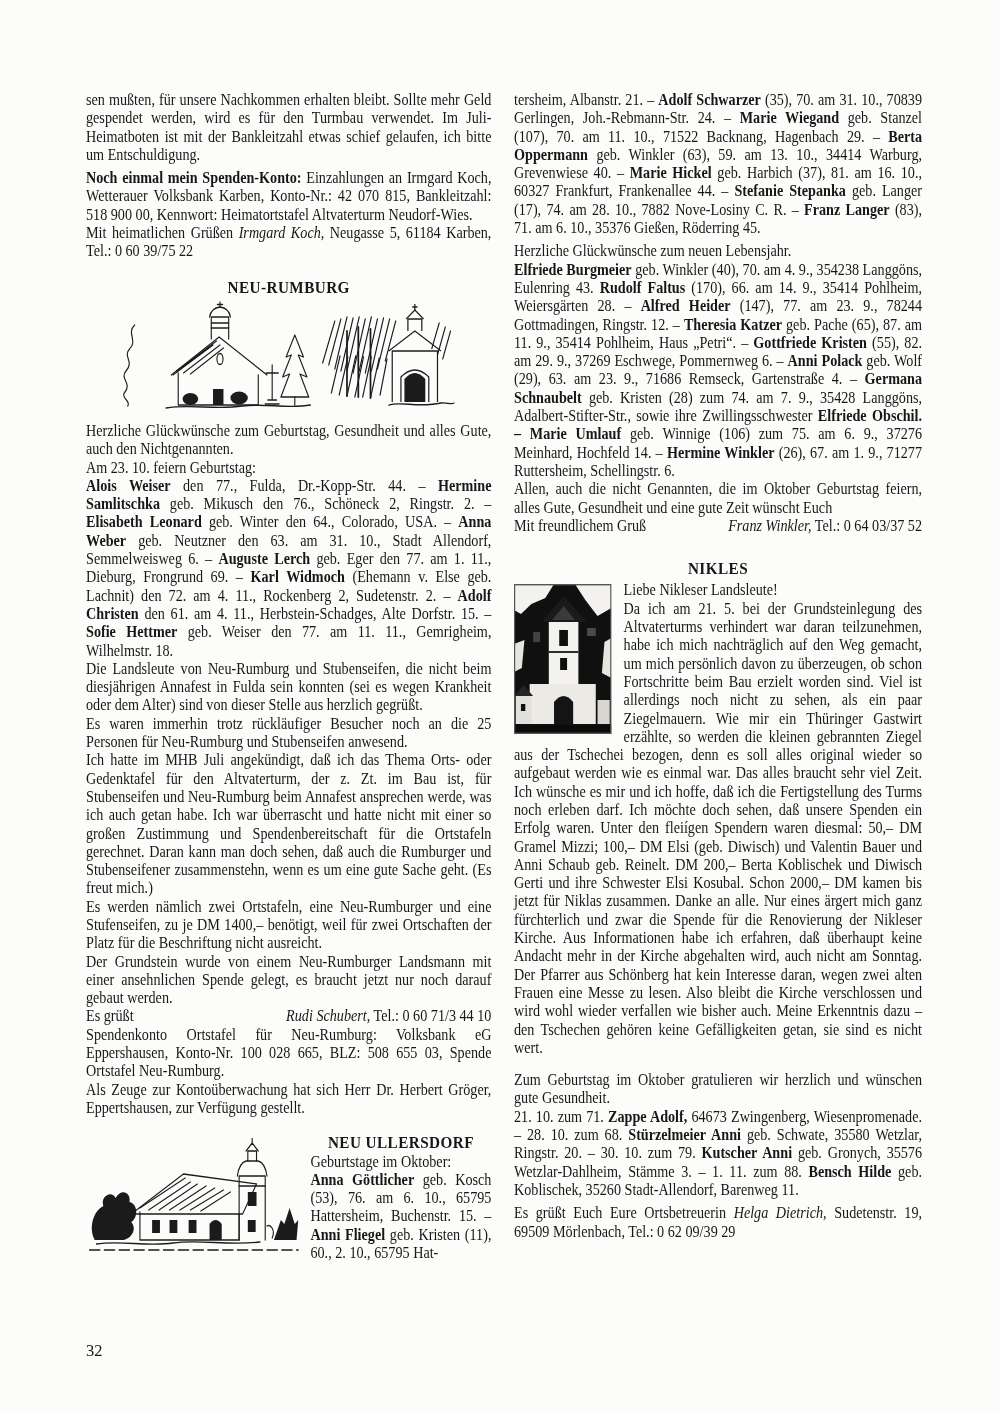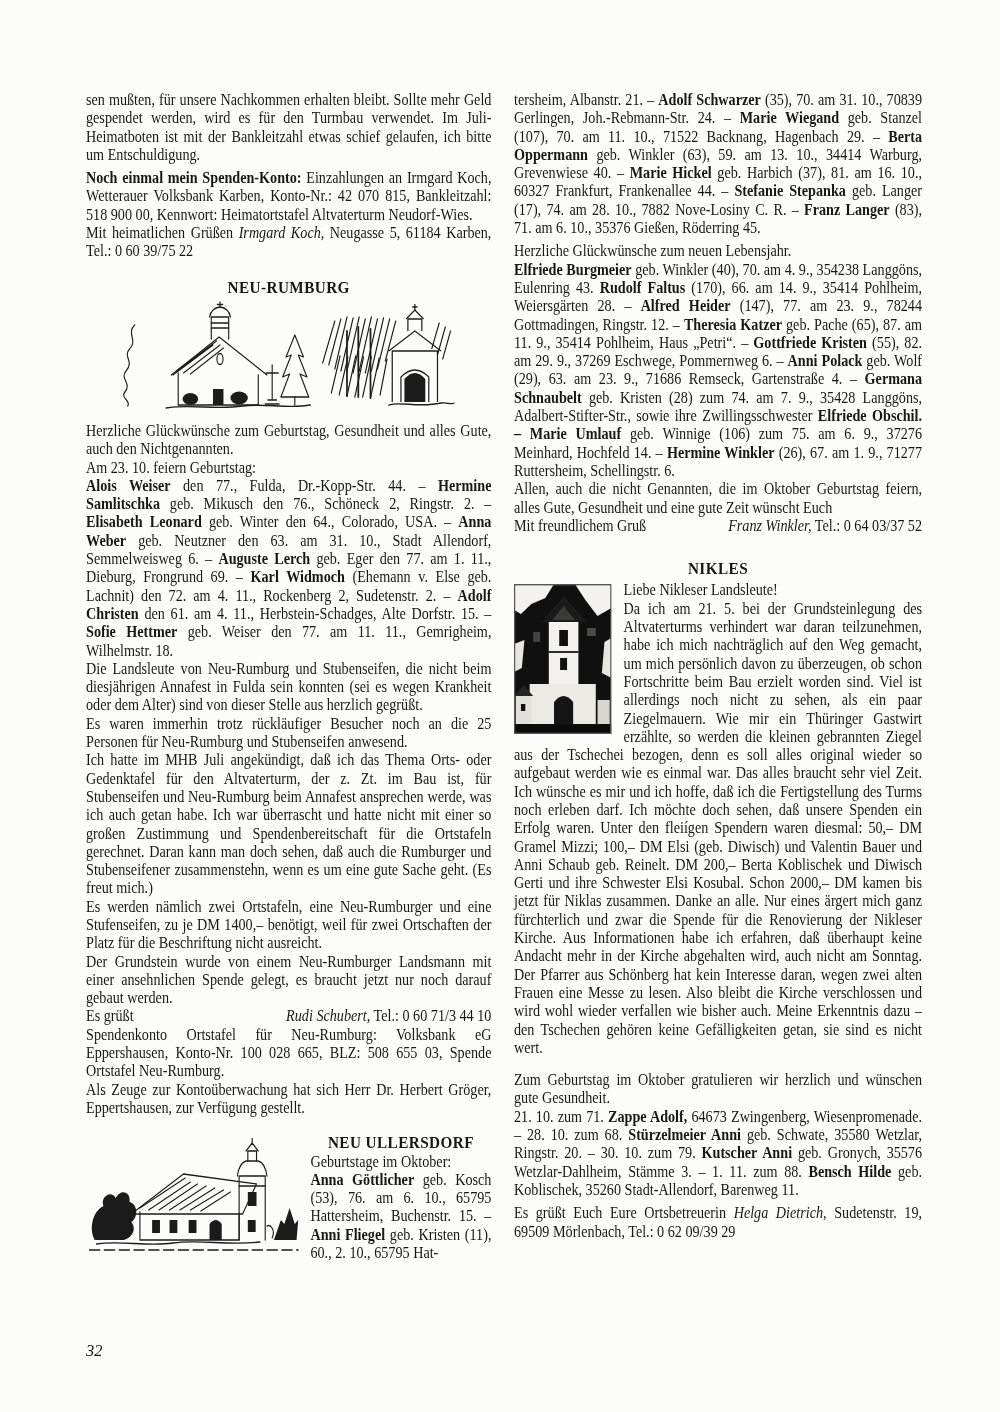--- a/index.html
+++ b/index.html
@@ -26,21 +26,21 @@
   }
   .sec-head{margin:17px 0 5px;}
   .sketch-rumburg{margin:4px 0 7px;}
   .sign-row{display:flex;justify-content:space-between;}
   .nikles-head{margin:24px 0 4px;}
   .nikles-img{float:left;margin:3px 14px 5px 0;}
   .ullersdorf{margin-top:16px;}
   .ullersdorf-img{float:left;margin:5px 10px 0 0;}
   .ullersdorf-head{margin:2px 0 1px;}
   .clearfix::after{content:"";display:block;clear:both;}
-  .pagenum{position:absolute;left:86px;top:1341px;font-size:16.5px;font-style:italic;}
+  .pagenum{position:absolute;left:86px;top:1341px;font-size:16.5px;}
   b{font-weight:bold;}
   i{font-style:italic;}
   svg{display:block;}
 </style>
 </head>
 <body>
 
 <div class="col col-left">
   <p><span>sen mußten, für unsere Nachkommen erhalten bleibt. Sollte mehr Geld gespendet werden, wird es für den Turmbau verwendet. Im Juli-Heimatboten ist mit der Bankleitzahl etwas schief gelaufen, ich bitte um Entschuldigung.</span></p>
   <p class="gap-s"><b>Noch einmal mein Spenden-Konto:</b><span> Einzahlungen an Irmgard Koch, Wetterauer Volksbank Karben, Konto-Nr.: 42 070 815, Bankleitzahl: 518 900 00, Kennwort: Heimatortstafel Altvaterturm Neudorf-Wies.</span></p>

